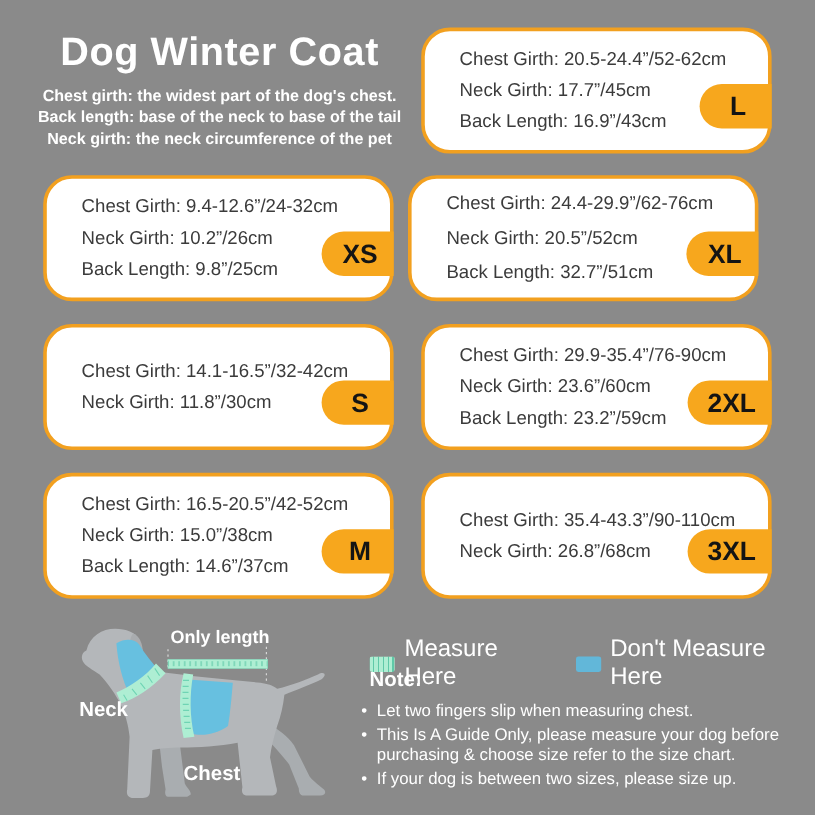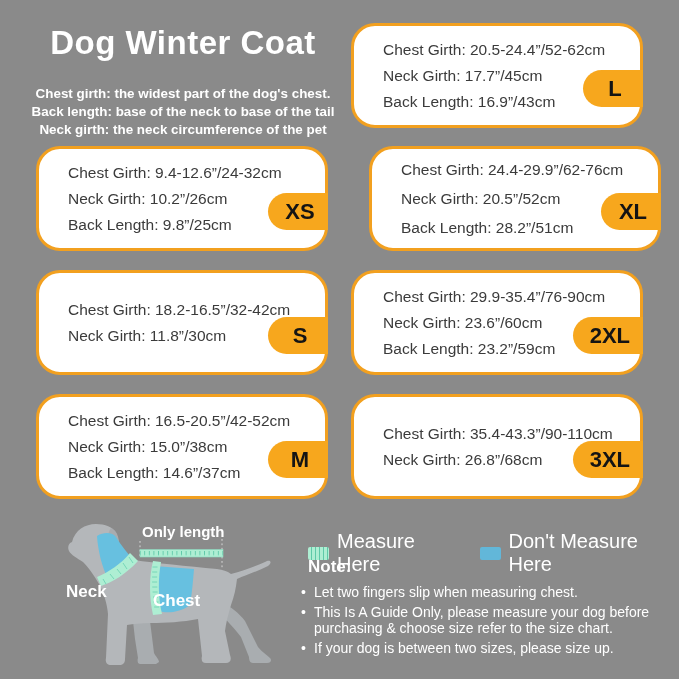--- a/index.html
+++ b/index.html
@@ -6,50 +6,50 @@
   body{
     width:679px;height:679px;overflow:hidden;
     background:#8a8a8a;
     font-family:"Liberation Sans", sans-serif;
   }
   .stage{position:relative;width:627px;height:679px;}
 
   
   .header{position:absolute;left:18px;top:22px;width:330px;text-align:center;color:#ffffff;}
   .title{font-size:33px;font-weight:bold;letter-spacing:.5px;line-height:42px;margin:0;}
-  .subtitle{margin-top:21px;font-size:13.4px;font-weight:bold;line-height:18px;}
+  .subtitle{margin-top:7px;font-size:13.4px;font-weight:bold;line-height:18px;}
 
   
   .card{
     position:absolute;width:292px;height:105px;box-sizing:border-box;
     background:#ffffff;border:3px solid #f2a01f;border-radius:24px;
     display:flex;flex-direction:column;justify-content:center;gap:9px;
     padding-left:29px;color:#3b3b3b;font-size:15.5px;line-height:17px;
   }
   .card .line{white-space:nowrap;}
   .pos-l  {left:351px;top:23px;}
   .pos-xs {left:36px; top:146px;}
-  .pos-xl {left:369px;top:146px;gap:12px;}
+  .pos-xl {left:340px;top:146px;gap:12px;}
   .pos-s  {left:36px; top:270px;}
   .pos-2xl{left:351px;top:270px;}
   .pos-m  {left:36px; top:394px;}
   .pos-3xl{left:351px;top:394px;}
   .badge{
     position:absolute;right:-3px;top:44px;height:37px;min-width:30px;
     background:#f7a71d;border-radius:20px 0 0 20px;
     display:flex;align-items:center;justify-content:center;
     padding:0 13px 0 17px;font-size:22px;font-weight:bold;color:#141414;
   }
 
   
   .dog-svg{position:absolute;left:55px;top:521px;}
   .diagram-label{position:absolute;color:#ffffff;font-weight:bold;white-space:nowrap;}
   .lbl-back {left:142px;top:523px;font-size:15px;}
   .lbl-neck {left:66px; top:582px;font-size:17px;}
-  .lbl-chest{left:153px;top:591px;font-size:17px;}
+  .lbl-chest{left:153px;top:635px;font-size:17px;}
 
   
   .info{position:absolute;left:296px;top:528px;width:372px;color:#ffffff;}
   .legend-row{position:absolute;left:12px;top:2px;display:flex;gap:30px;align-items:center;}
   .legend-item{display:flex;align-items:center;gap:8px;font-size:20px;}
   .swatch{width:21px;height:13px;border-radius:2px;flex:none;}
   .swatch-measure{
     background:#aeeed3;
     background-image:repeating-linear-gradient(90deg, transparent 0 3px, #5fc9a8 3px 4px);
   }
@@ -84,26 +84,26 @@
   <div class="card pos-xs">
     <div class="line">Chest Girth: 9.4-12.6”/24-32cm</div>
     <div class="line">Neck Girth: 10.2”/26cm</div>
     <div class="line">Back Length: 9.8”/25cm</div>
     <div class="badge">XS</div>
   </div>
 
   <div class="card pos-xl">
     <div class="line">Chest Girth: 24.4-29.9”/62-76cm</div>
     <div class="line">Neck Girth: 20.5”/52cm</div>
-    <div class="line">Back Length: 28.2”/51cm</div>
+    <div class="line">Back Length: 32.7”/51cm</div>
     <div class="badge">XL</div>
   </div>
 
   <div class="card pos-s">
-    <div class="line">Chest Girth: 18.2-16.5”/32-42cm</div>
+    <div class="line">Chest Girth: 14.1-16.5”/32-42cm</div>
     <div class="line">Neck Girth: 11.8”/30cm</div>
     <div class="badge">S</div>
   </div>
 
   <div class="card pos-2xl">
     <div class="line">Chest Girth: 29.9-35.4”/76-90cm</div>
     <div class="line">Neck Girth: 23.6”/60cm</div>
     <div class="line">Back Length: 23.2”/59cm</div>
     <div class="badge">2XL</div>
   </div>

